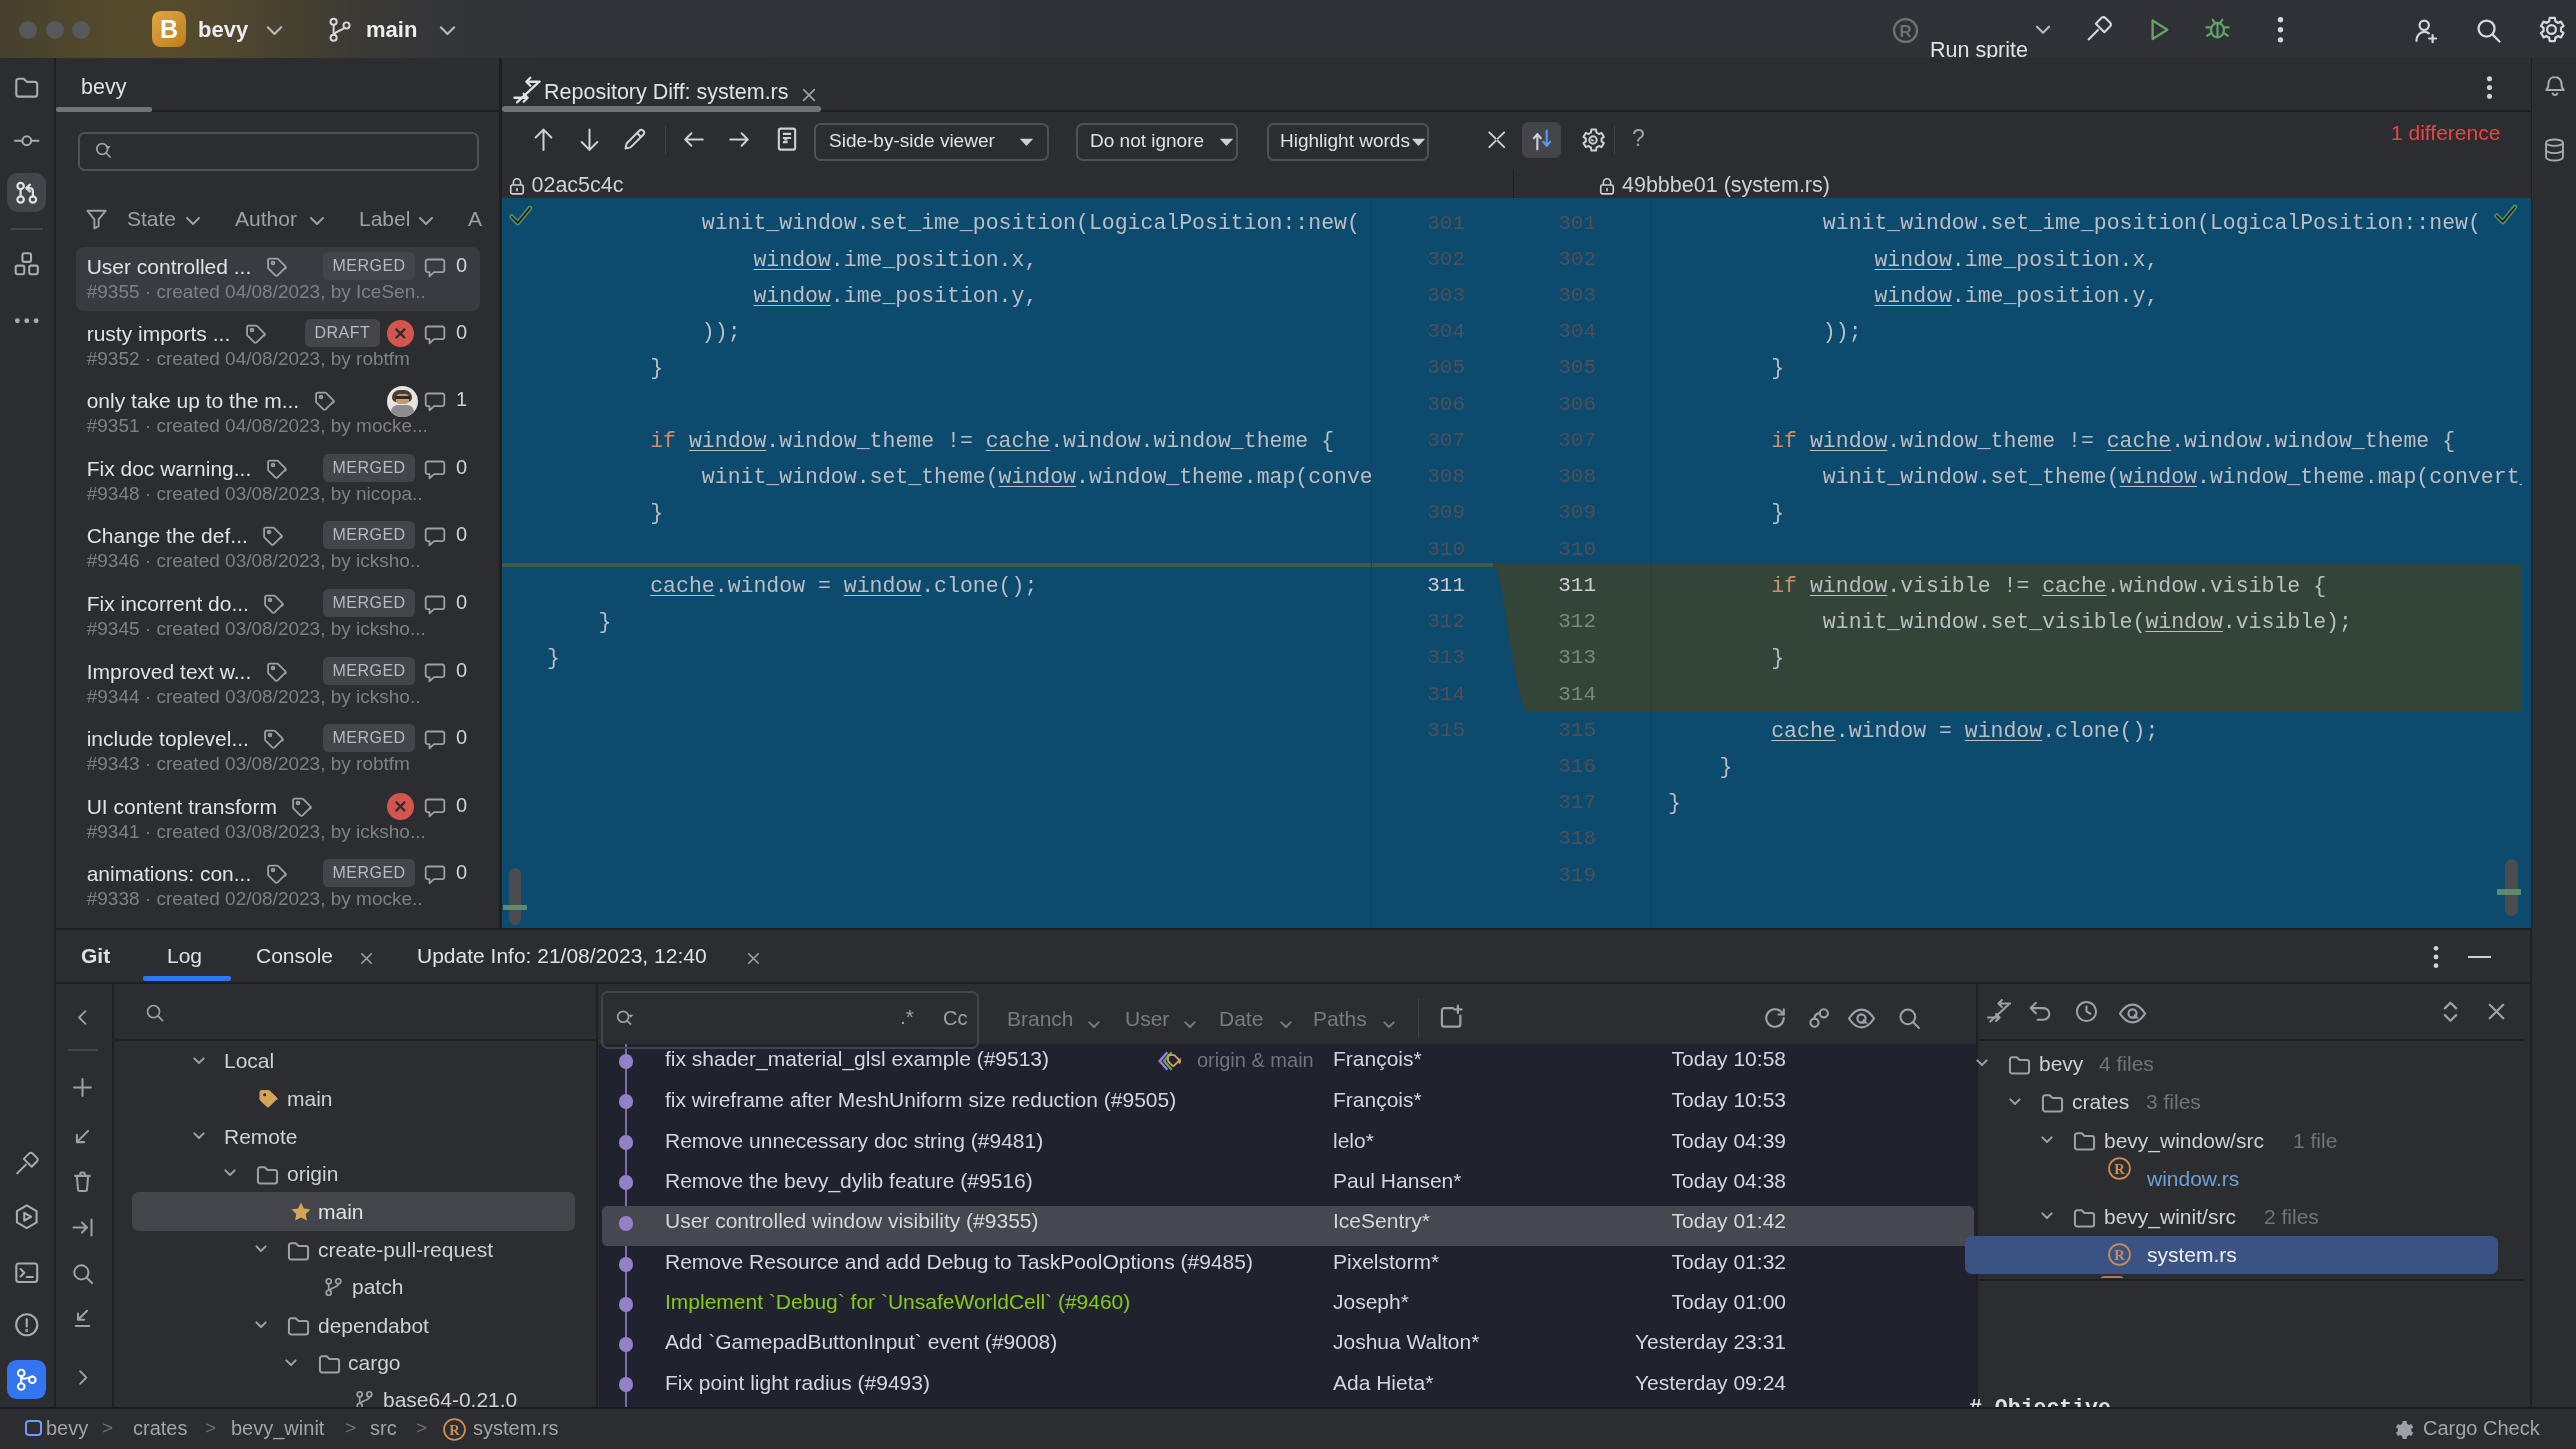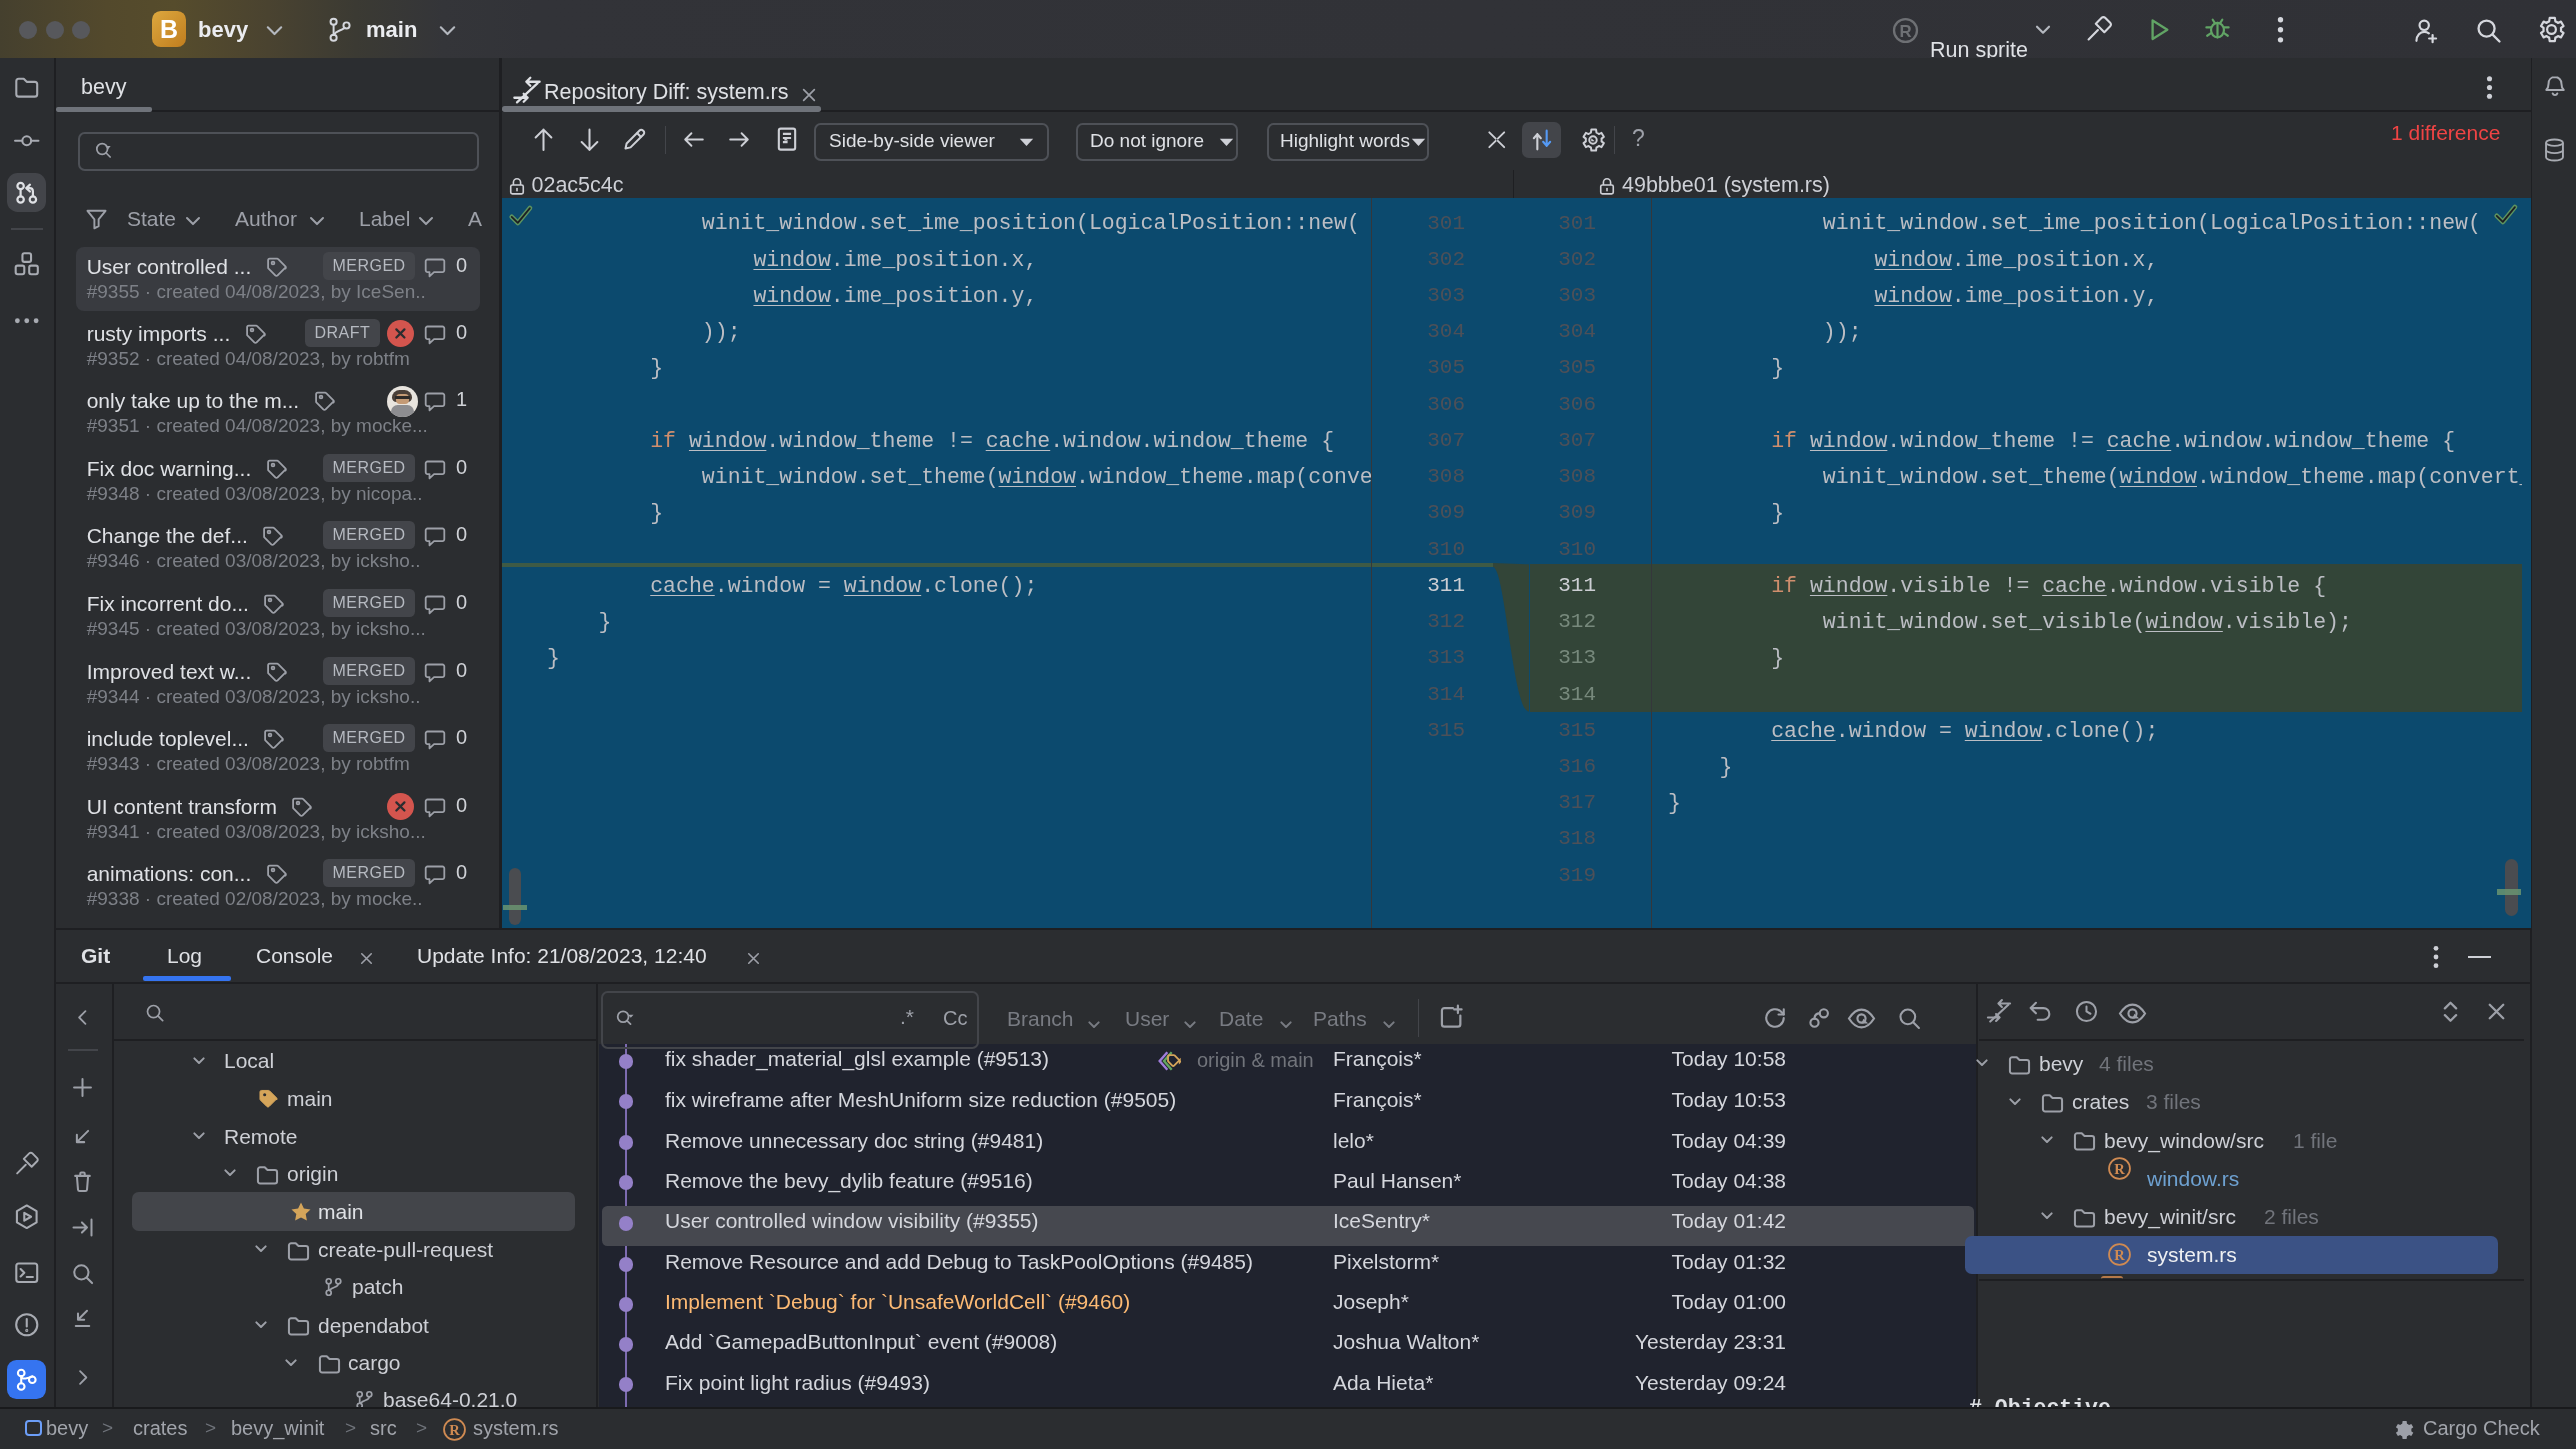--- a/index.html
+++ b/index.html
@@ -692,21 +692,21 @@
         <div class="abs" style="left:980px;top:125px;width:207px;font-size:21px;color:#d4d6dc;white-space:nowrap;text-align:right;">Today 04:38</div>
         <div class="abs" style="left:19.5px;top:172px;width:14.8px;height:14.8px;border-radius:50%;background:#9480c8;"></div>
         <div class="abs" style="left:66px;top:165px;font-size:21px;color:#d4d6dc;white-space:nowrap;">User controlled window visibility (#9355)</div>
         <div class="abs" style="left:734px;top:165px;font-size:21px;color:#d4d6dc;white-space:nowrap;">IceSentry*</div>
         <div class="abs" style="left:980px;top:165px;width:207px;font-size:21px;color:#d4d6dc;white-space:nowrap;text-align:right;">Today 01:42</div>
         <div class="abs" style="left:19.5px;top:213px;width:14.8px;height:14.8px;border-radius:50%;background:#9480c8;"></div>
         <div class="abs" style="left:66px;top:206px;font-size:21px;color:#d4d6dc;white-space:nowrap;">Remove Resource and add Debug to TaskPoolOptions (#9485)</div>
         <div class="abs" style="left:734px;top:206px;font-size:21px;color:#d4d6dc;white-space:nowrap;">Pixelstorm*</div>
         <div class="abs" style="left:980px;top:206px;width:207px;font-size:21px;color:#d4d6dc;white-space:nowrap;text-align:right;">Today 01:32</div>
         <div class="abs" style="left:19.5px;top:253px;width:14.8px;height:14.8px;border-radius:50%;background:#9480c8;"></div>
-        <div class="abs" style="left:66px;top:246px;font-size:21px;color:#fdba74;white-space:nowrap;">Implement `Debug` for `UnsafeWorldCell` (#9460)</div>
+        <div class="abs" style="left:66px;top:246px;font-size:21px;color:#84cc16;white-space:nowrap;">Implement `Debug` for `UnsafeWorldCell` (#9460)</div>
         <div class="abs" style="left:734px;top:246px;font-size:21px;color:#d4d6dc;white-space:nowrap;">Joseph*</div>
         <div class="abs" style="left:980px;top:246px;width:207px;font-size:21px;color:#d4d6dc;white-space:nowrap;text-align:right;">Today 01:00</div>
         <div class="abs" style="left:19.5px;top:293px;width:14.8px;height:14.8px;border-radius:50%;background:#9480c8;"></div>
         <div class="abs" style="left:66px;top:286px;font-size:21px;color:#d4d6dc;white-space:nowrap;">Add `GamepadButtonInput` event (#9008)</div>
         <div class="abs" style="left:734px;top:286px;font-size:21px;color:#d4d6dc;white-space:nowrap;">Joshua Walton*</div>
         <div class="abs" style="left:980px;top:286px;width:207px;font-size:21px;color:#d4d6dc;white-space:nowrap;text-align:right;">Yesterday 23:31</div>
         <div class="abs" style="left:19.5px;top:333px;width:14.8px;height:14.8px;border-radius:50%;background:#9480c8;"></div>
         <div class="abs" style="left:66px;top:327px;font-size:21px;color:#d4d6dc;white-space:nowrap;">Fix point light radius (#9493)</div>
         <div class="abs" style="left:734px;top:327px;font-size:21px;color:#d4d6dc;white-space:nowrap;">Ada Hieta*</div>
         <div class="abs" style="left:980px;top:327px;width:207px;font-size:21px;color:#d4d6dc;white-space:nowrap;text-align:right;">Yesterday 09:24</div>

